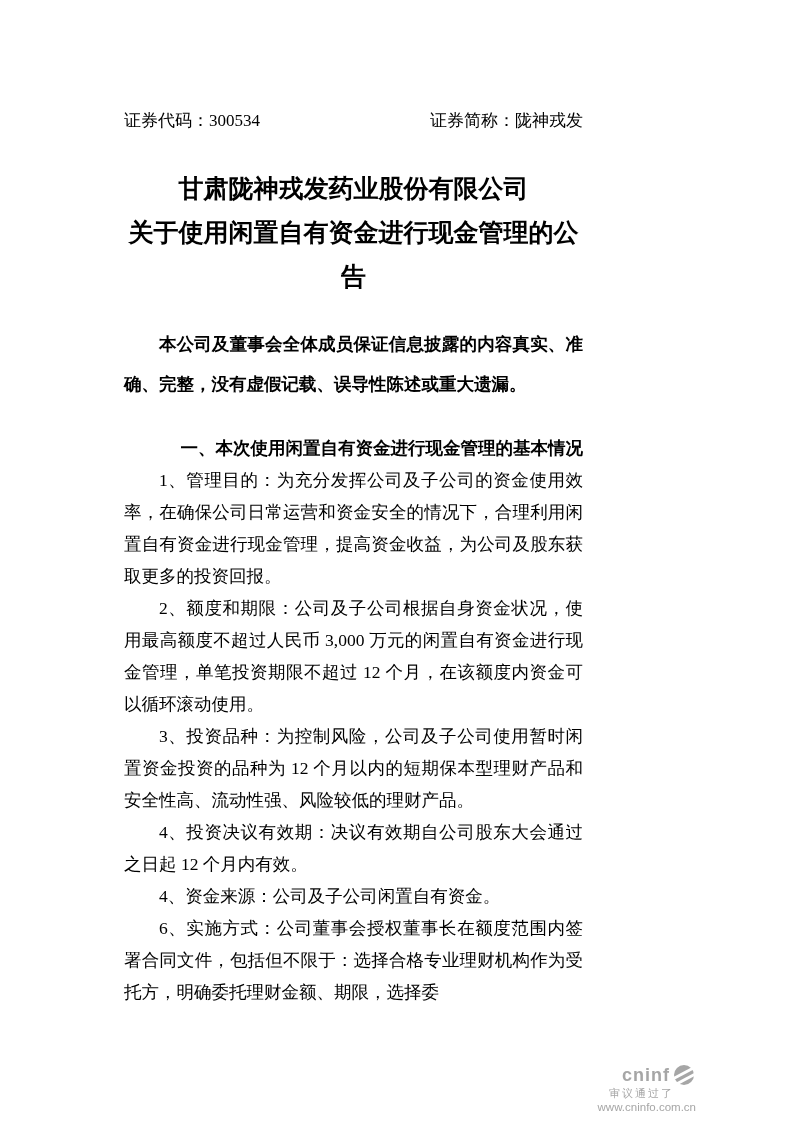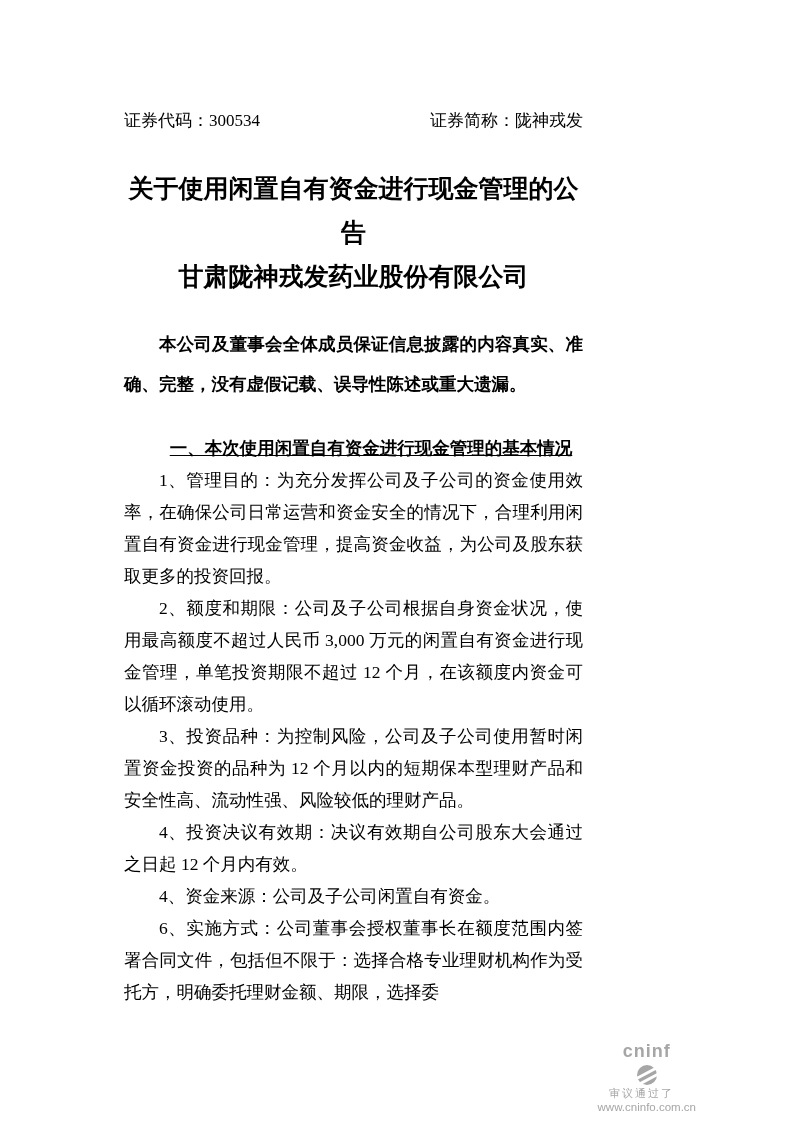--- a/index.html
+++ b/index.html
@@ -53,37 +53,35 @@
     line-height: 32px;
     text-align: justify;
     text-indent: 2em;
   }
   .section-heading {
     margin: 0;
     font-size: 17.5px;
     font-weight: bold;
     line-height: 32px;
     text-indent: 2em;
-    text-align: center;
-    text-decoration: underline;
+    text-align: right;
   }
   .watermark {
     position: absolute;
     right: 8px;
     bottom: 8px;
     text-align: right;
     font-family: "Liberation Sans", "DejaVu Sans", sans-serif;
     line-height: 1.15;
   }
   .watermark .brand-row {
     display: flex;
     align-items: center;
     justify-content: flex-end;
     gap: 2px;
-    flex-direction: column;
   }
   .watermark .brand {
     font-size: 18px;
     font-weight: bold;
     letter-spacing: 1px;
   }
   .watermark .brand-cn {
     font-size: 11px;
     letter-spacing: 2px;
     margin-top: 1px;
@@ -102,22 +100,22 @@
 <body>
 
 <div class="page">
 
   <div class="header-row">
     <span><span>证券代码：</span><span>300534</span></span>
     <span><span>证券简称：</span><span>陇神戎发</span></span>
   </div>
 
   <h1 class="doc-title">
+    <span class="title-line">甘肃陇神戎发药业股份有限公司</span>
     <span class="title-line">关于使用闲置自有资金进行现金管理的公告</span>
-    <span class="title-line">甘肃陇神戎发药业股份有限公司</span>
   </h1>
 
   <p class="disclaimer">本公司及董事会全体成员保证信息披露的内容真实、准确、完整，没有虚假记载、误导性陈述或重大遗漏。</p>
 
   <div class="body-block">
     <p class="section-heading">一、本次使用闲置自有资金进行现金管理的基本情况</p>
     <p class="para">1、管理目的：为充分发挥公司及子公司的资金使用效率，在确保公司日常运营和资金安全的情况下，合理利用闲置自有资金进行现金管理，提高资金收益，为公司及股东获取更多的投资回报。</p>
     <p class="para">2、额度和期限：公司及子公司根据自身资金状况，使用最高额度不超过人民币 3,000 万元的闲置自有资金进行现金管理，单笔投资期限不超过 12 个月，在该额度内资金可以循环滚动使用。</p>
     <p class="para">3、投资品种：为控制风险，公司及子公司使用暂时闲置资金投资的品种为 12 个月以内的短期保本型理财产品和安全性高、流动性强、风险较低的理财产品。</p>
     <p class="para">4、投资决议有效期：决议有效期自公司股东大会通过之日起 12 个月内有效。</p>

